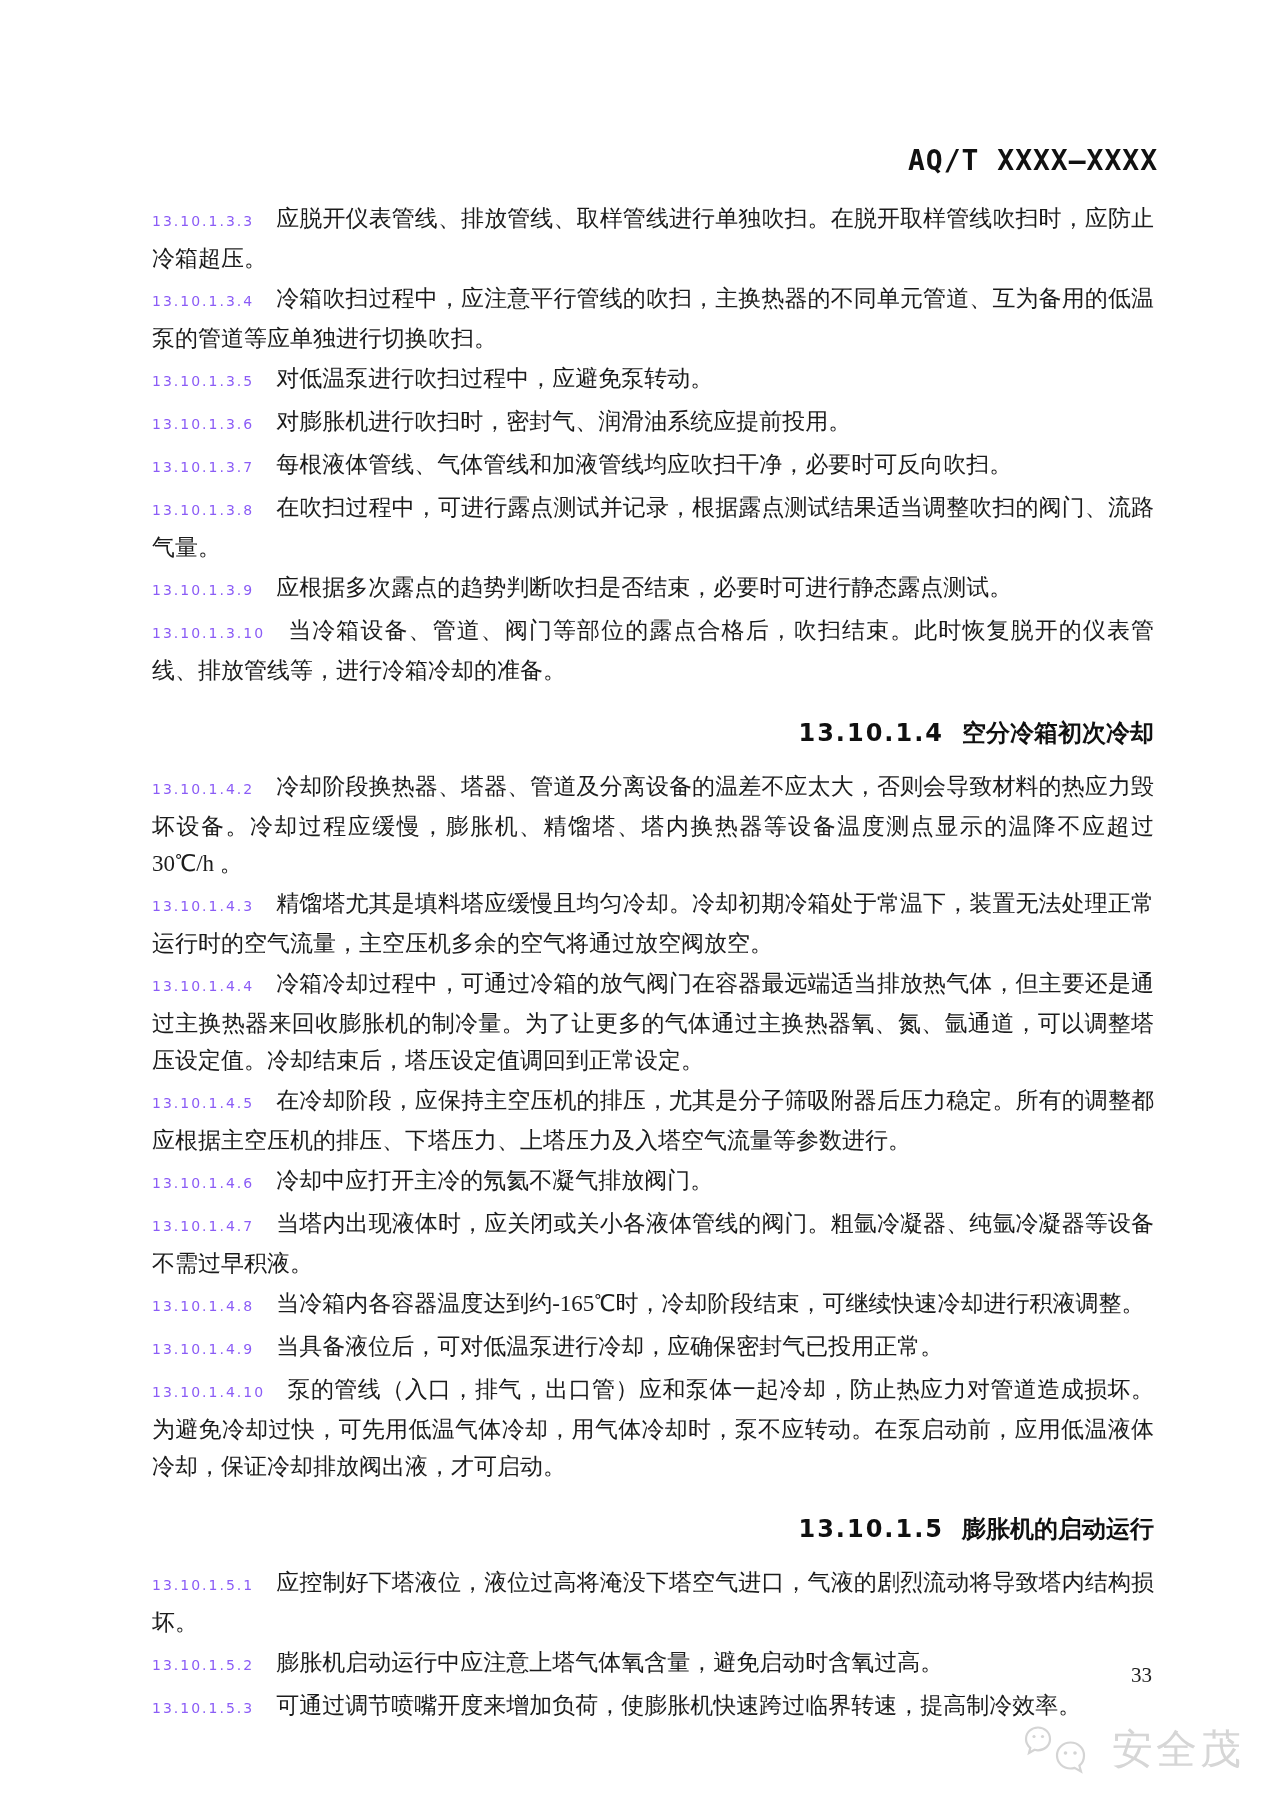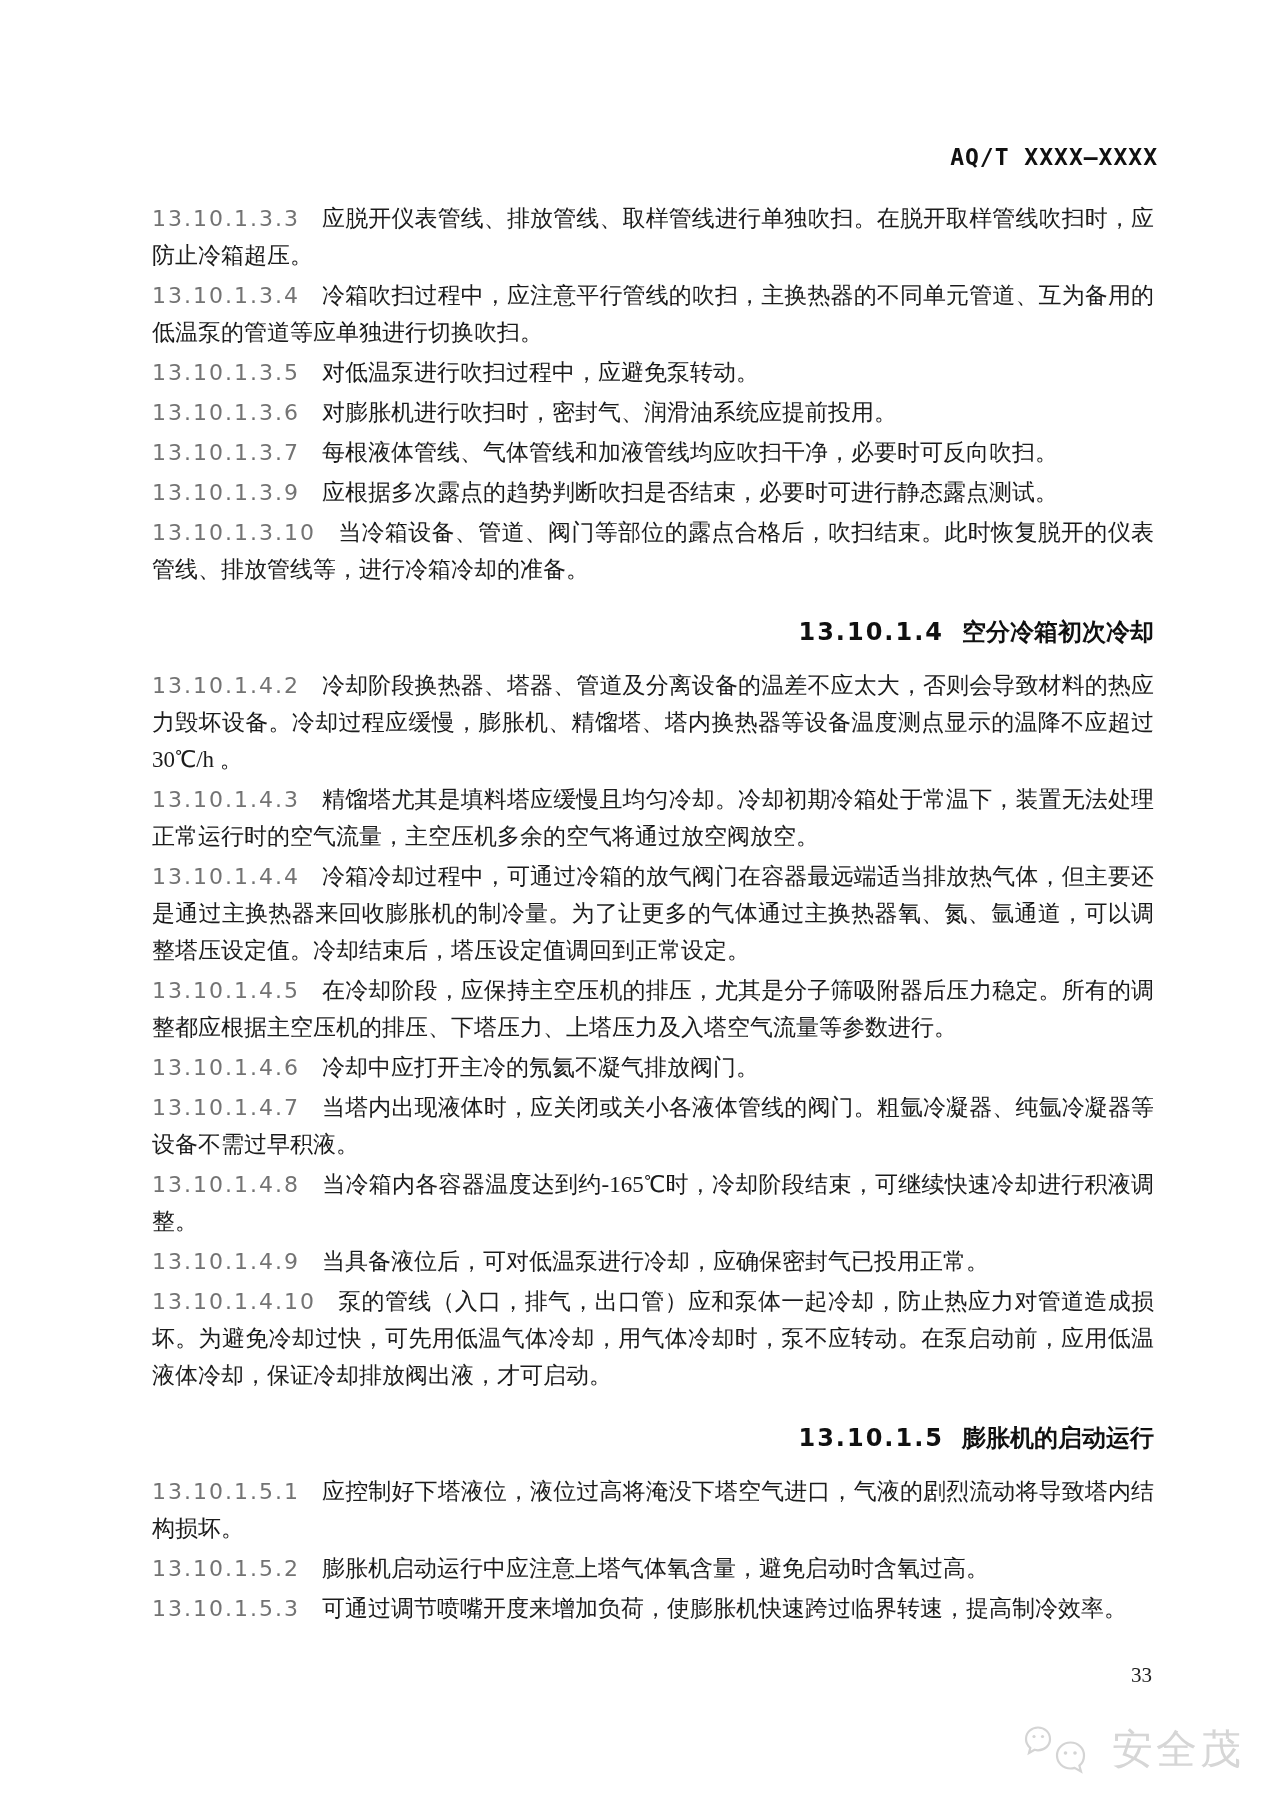--- a/index.html
+++ b/index.html
@@ -14,46 +14,46 @@
     background: #ffffff;
     color: #1b1b1b;
     font-family: "Liberation Serif", serif;
     overflow: hidden;
   }
   .header-code {
     position: absolute;
     top: 144px;
     right: 122px;
     font-family: "DejaVu Sans Mono", monospace;
-    font-size: 23px;
+    font-size: 28px;
     font-weight: bold;
     letter-spacing: 1px;
     color: #111;
   }
   .doc-body {
     position: absolute;
     left: 152px;
     right: 126px;
     top: 200px;
   }
   .para {
     margin: 0 0 3px 0;
     font-size: 23px;
     line-height: 37px;
     text-align: justify;
     text-justify: inter-ideograph;
     color: #1b1b1b;
   }
   .para .num {
     font-family: "DejaVu Sans", "Liberation Sans", sans-serif;
-    font-size: 22px;
+    font-size: 14px;
     letter-spacing: 2px;
     margin-right: 22px;
     white-space: nowrap;
-    color: #737373;
+    color: #8b5cf6;
   }
   .heading {
     margin: 26px 0 16px 0;
     font-family: "DejaVu Sans", "Liberation Sans", sans-serif;
     font-weight: bold;
     font-size: 24px;
     line-height: 37px;
     color: #101010;
     text-align: right;
   }
@@ -98,20 +98,21 @@
 <div class="page">
 
   <div class="header-code">AQ/T XXXX—XXXX</div>
 
   <main class="doc-body">
       <p class="para"><span class="num">13.10.1.3.3</span><span class="txt">应脱开仪表管线、排放管线、取样管线进行单独吹扫。在脱开取样管线吹扫时，应防止冷箱超压。</span></p>
       <p class="para"><span class="num">13.10.1.3.4</span><span class="txt">冷箱吹扫过程中，应注意平行管线的吹扫，主换热器的不同单元管道、互为备用的低温泵的管道等应单独进行切换吹扫。</span></p>
       <p class="para"><span class="num">13.10.1.3.5</span><span class="txt">对低温泵进行吹扫过程中，应避免泵转动。</span></p>
       <p class="para"><span class="num">13.10.1.3.6</span><span class="txt">对膨胀机进行吹扫时，密封气、润滑油系统应提前投用。</span></p>
       <p class="para"><span class="num">13.10.1.3.7</span><span class="txt">每根液体管线、气体管线和加液管线均应吹扫干净，必要时可反向吹扫。</span></p>
+      <p class="para"><span class="num">13.10.1.3.8</span><span class="txt">在吹扫过程中，可进行露点测试并记录，根据露点测试结果适当调整吹扫的阀门、流路气量。</span></p>
       <p class="para"><span class="num">13.10.1.3.9</span><span class="txt">应根据多次露点的趋势判断吹扫是否结束，必要时可进行静态露点测试。</span></p>
       <p class="para"><span class="num">13.10.1.3.10</span><span class="txt">当冷箱设备、管道、阀门等部位的露点合格后，吹扫结束。此时恢复脱开的仪表管线、排放管线等，进行冷箱冷却的准备。</span></p>
       <p class="heading"><span class="num">13.10.1.4</span><span class="txt">空分冷箱初次冷却</span></p>
       <p class="para"><span class="num">13.10.1.4.2</span><span class="txt">冷却阶段换热器、塔器、管道及分离设备的温差不应太大，否则会导致材料的热应力毁坏设备。冷却过程应缓慢，膨胀机、精馏塔、塔内换热器等设备温度测点显示的温降不应超过 30℃/h 。</span></p>
       <p class="para"><span class="num">13.10.1.4.3</span><span class="txt">精馏塔尤其是填料塔应缓慢且均匀冷却。冷却初期冷箱处于常温下，装置无法处理正常运行时的空气流量，主空压机多余的空气将通过放空阀放空。</span></p>
       <p class="para"><span class="num">13.10.1.4.4</span><span class="txt">冷箱冷却过程中，可通过冷箱的放气阀门在容器最远端适当排放热气体，但主要还是通过主换热器来回收膨胀机的制冷量。为了让更多的气体通过主换热器氧、氮、氩通道，可以调整塔压设定值。冷却结束后，塔压设定值调回到正常设定。</span></p>
       <p class="para"><span class="num">13.10.1.4.5</span><span class="txt">在冷却阶段，应保持主空压机的排压，尤其是分子筛吸附器后压力稳定。所有的调整都应根据主空压机的排压、下塔压力、上塔压力及入塔空气流量等参数进行。</span></p>
       <p class="para"><span class="num">13.10.1.4.6</span><span class="txt">冷却中应打开主冷的氖氦不凝气排放阀门。</span></p>
       <p class="para"><span class="num">13.10.1.4.7</span><span class="txt">当塔内出现液体时，应关闭或关小各液体管线的阀门。粗氩冷凝器、纯氩冷凝器等设备不需过早积液。</span></p>
       <p class="para"><span class="num">13.10.1.4.8</span><span class="txt">当冷箱内各容器温度达到约-165℃时，冷却阶段结束，可继续快速冷却进行积液调整。</span></p>

